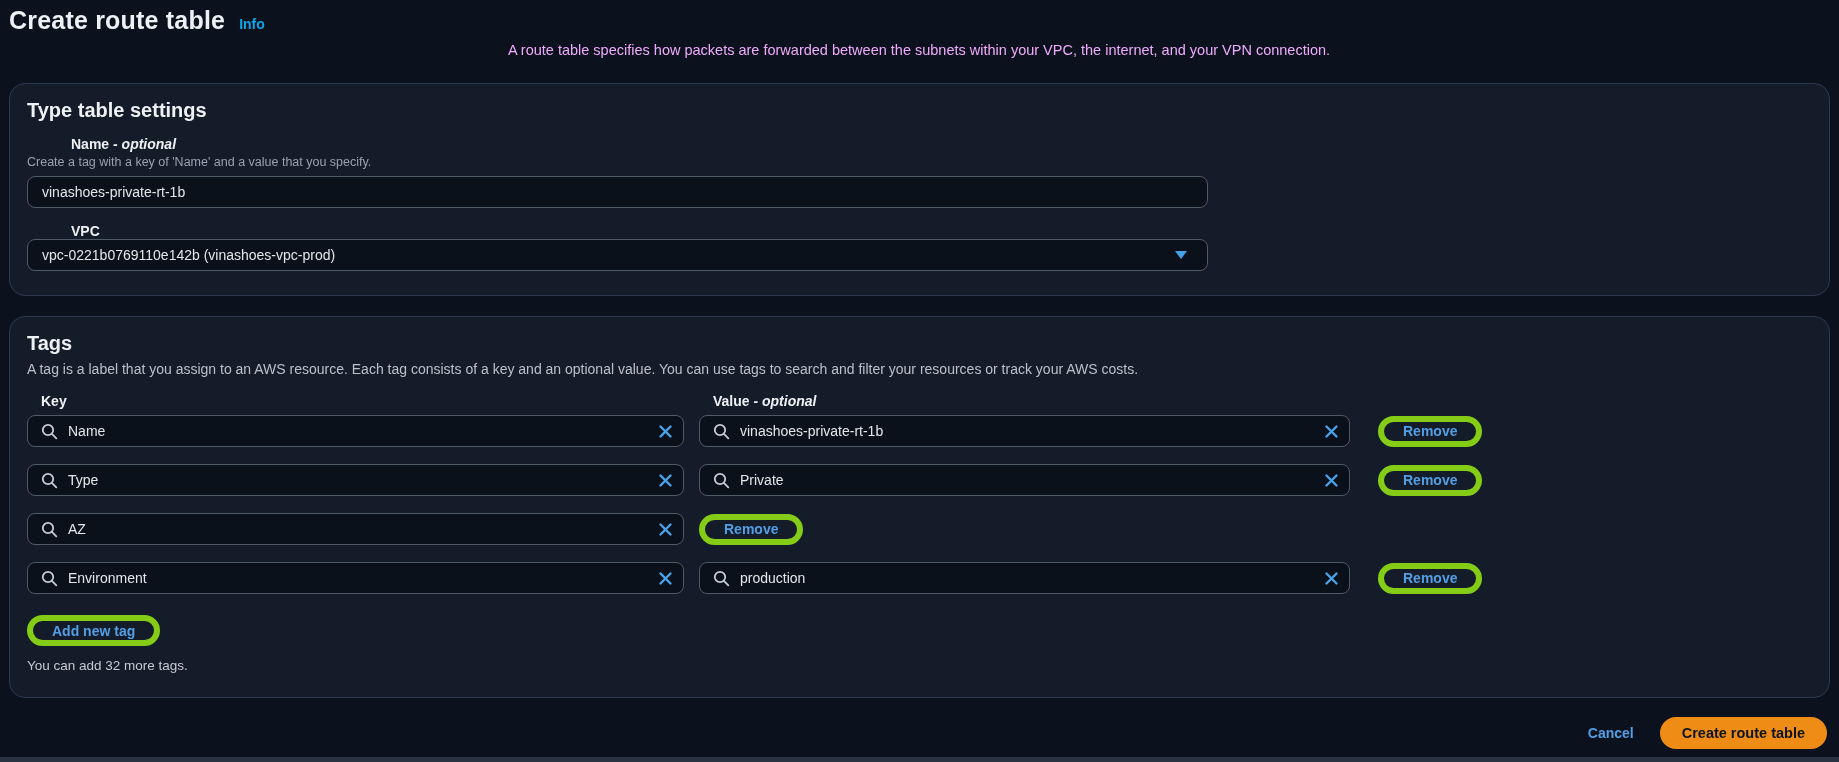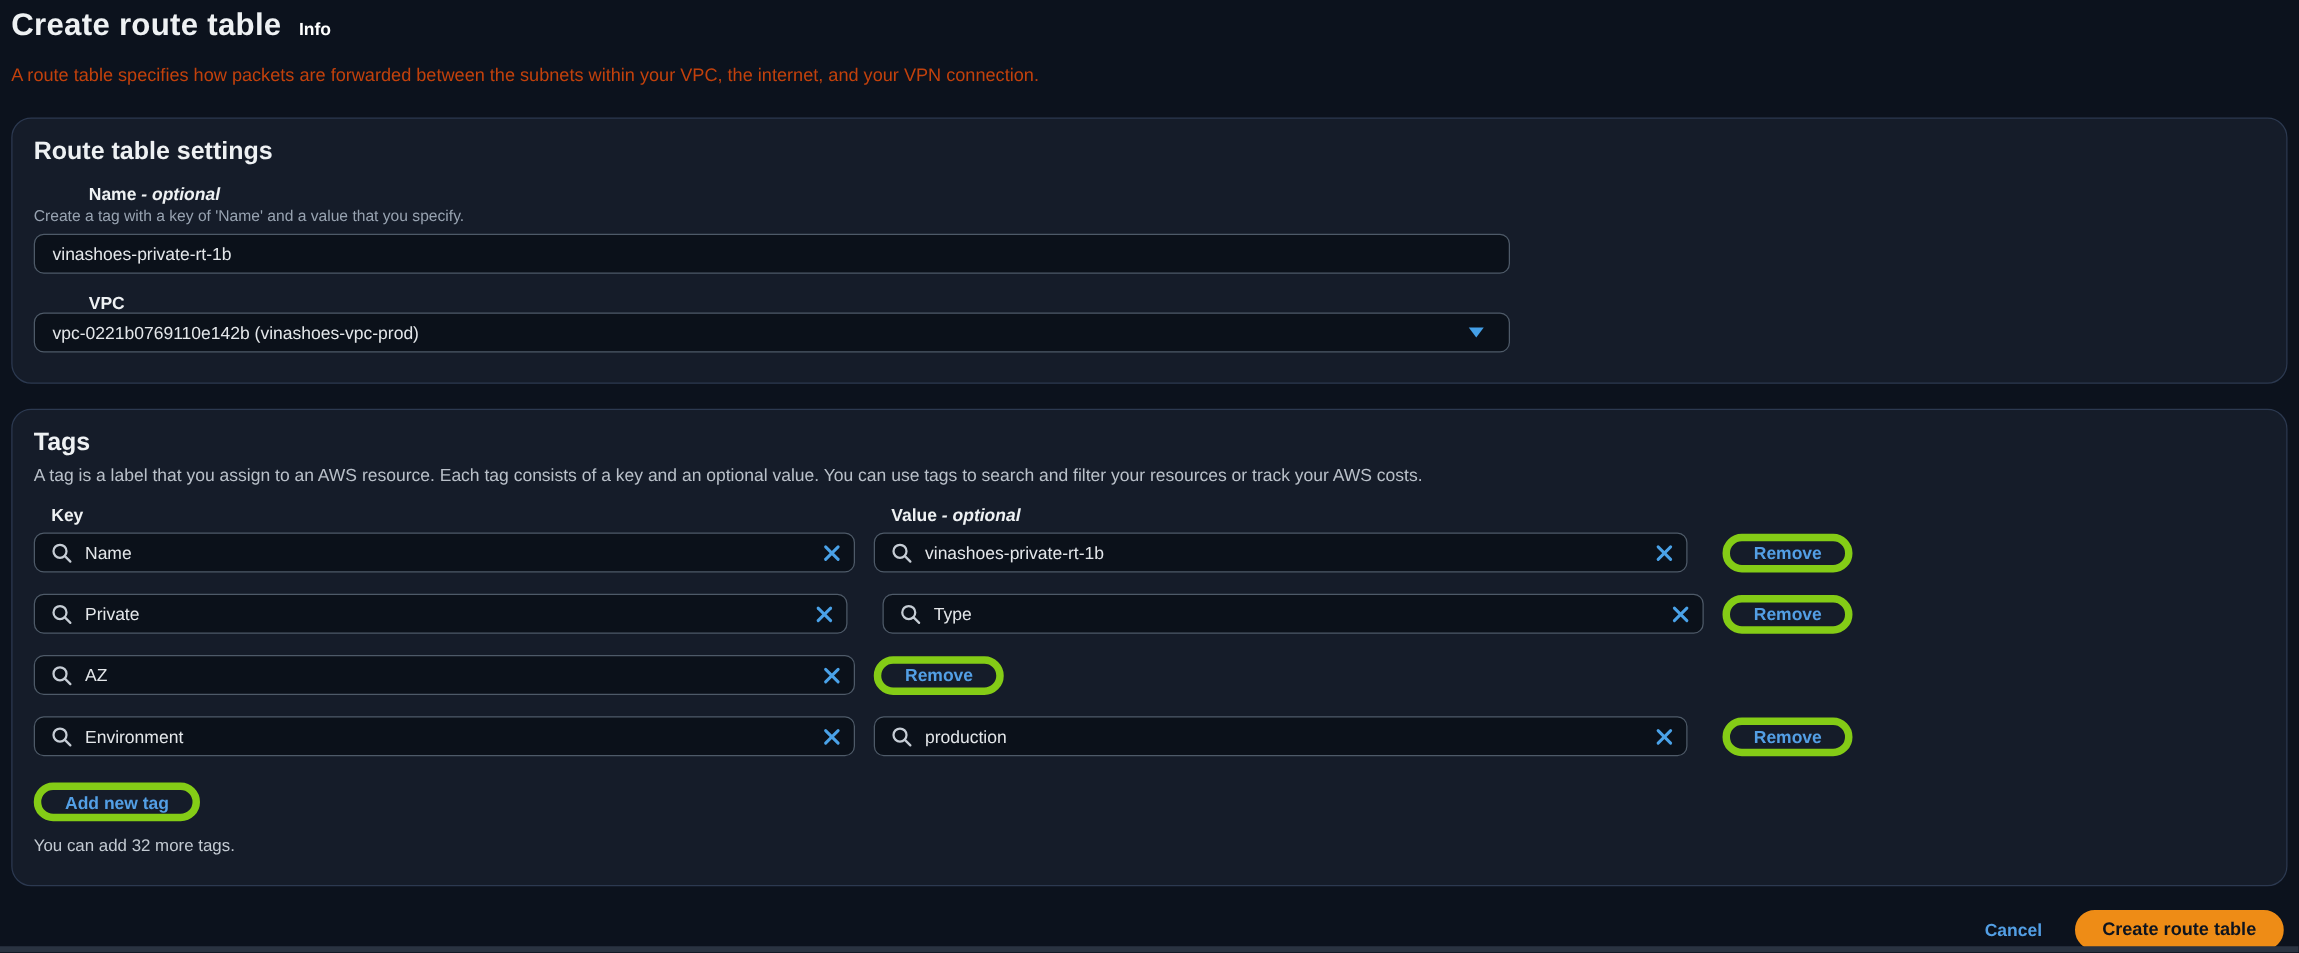--- a/index.html
+++ b/index.html
@@ -7,22 +7,22 @@
   body {
     background:#0c121d;
     font-family:"Liberation Sans", sans-serif;
     color:#e8eaed;
     overflow:hidden;
     position:relative;
   }
   .page-header { padding:6px 10px 0 9px; }
   .title-row { display:flex; align-items:baseline; gap:14px; }
   h1 { font-size:25px; font-weight:bold; color:#eef1f3; letter-spacing:.2px; }
-  .info-link { font-size:14px; font-weight:bold; color:#ffffff; text-decoration:none; cursor:pointer; }
-  .page-desc { margin-top:18px; font-size:14.5px; color:#c2410c; }
+  .info-link { font-size:14px; font-weight:bold; color:#0ea5e9; text-decoration:none; cursor:pointer; }
+  .page-desc { margin-top:7px; font-size:14.5px; color:#f0abfc;text-align:center; }
 
   .card {
     margin:0 9px;
     background:#151c29;
     border:1px solid #2c3950;
     border-radius:16px;
     padding:15px 17px 24px 17px;
   }
   .card-1 { margin-top:25px; }
   .card-2 { margin-top:20px; }
@@ -133,21 +133,21 @@
 
 <div class="page-header">
   <div class="title-row">
     <h1>Create route table</h1>
     <a class="info-link">Info</a>
   </div>
   <p class="page-desc">A route table specifies how packets are forwarded between the subnets within your VPC, the internet, and your VPN connection.</p>
 </div>
 
 <div class="card card-1">
-  <h2>Route table settings</h2>
+  <h2>Type table settings</h2>
 
   <div class="field">
     <div class="field-label"><span>Name </span><span class="optional">- optional</span></div>
     <div class="field-help">Create a tag with a key of 'Name' and a value that you specify.</div>
     <input class="text-input" type="text" value="vinashoes-private-rt-1b" style="">
   </div>
 
   <div class="field">
     <div class="field-label">VPC</div>
     <div class="select-input">
@@ -188,37 +188,37 @@
       <button class="clear-btn"><svg width="15" height="15" viewBox="0 0 15 15">
             <line x1="2.5" y1="2.5" x2="12.5" y2="12.5" stroke="#4aa2e8" stroke-width="2.4" stroke-linecap="round"></line>
             <line x1="12.5" y1="2.5" x2="2.5" y2="12.5" stroke="#4aa2e8" stroke-width="2.4" stroke-linecap="round"></line>
           </svg></button>
     </div>
     <button class="pill-btn">Remove</button>
   </div>
 
   
   <div class="tag-row">
+    <div class="search-input tag-col-key">
+      <svg class="search-icon" width="17" height="17" viewBox="0 0 17 17">
+          <circle cx="7" cy="7" r="5.2" fill="none" stroke="#c6cdd5" stroke-width="1.8"></circle>
+          <line x1="10.9" y1="10.9" x2="15.3" y2="15.3" stroke="#c6cdd5" stroke-width="1.8" stroke-linecap="round"></line>
+        </svg>
+      <input type="text" value="Type" style="">
+      <button class="clear-btn"><svg width="15" height="15" viewBox="0 0 15 15">
+            <line x1="2.5" y1="2.5" x2="12.5" y2="12.5" stroke="#4aa2e8" stroke-width="2.4" stroke-linecap="round"></line>
+            <line x1="12.5" y1="2.5" x2="2.5" y2="12.5" stroke="#4aa2e8" stroke-width="2.4" stroke-linecap="round"></line>
+          </svg></button>
+    </div>
     <div class="search-input tag-col-value">
       <svg class="search-icon" width="17" height="17" viewBox="0 0 17 17">
           <circle cx="7" cy="7" r="5.2" fill="none" stroke="#c6cdd5" stroke-width="1.8"></circle>
           <line x1="10.9" y1="10.9" x2="15.3" y2="15.3" stroke="#c6cdd5" stroke-width="1.8" stroke-linecap="round"></line>
         </svg>
       <input type="text" value="Private" style="">
-      <button class="clear-btn"><svg width="15" height="15" viewBox="0 0 15 15">
-            <line x1="2.5" y1="2.5" x2="12.5" y2="12.5" stroke="#4aa2e8" stroke-width="2.4" stroke-linecap="round"></line>
-            <line x1="12.5" y1="2.5" x2="2.5" y2="12.5" stroke="#4aa2e8" stroke-width="2.4" stroke-linecap="round"></line>
-          </svg></button>
-    </div>
-    <div class="search-input tag-col-key">
-      <svg class="search-icon" width="17" height="17" viewBox="0 0 17 17">
-          <circle cx="7" cy="7" r="5.2" fill="none" stroke="#c6cdd5" stroke-width="1.8"></circle>
-          <line x1="10.9" y1="10.9" x2="15.3" y2="15.3" stroke="#c6cdd5" stroke-width="1.8" stroke-linecap="round"></line>
-        </svg>
-      <input type="text" value="Type" style="">
       <button class="clear-btn"><svg width="15" height="15" viewBox="0 0 15 15">
             <line x1="2.5" y1="2.5" x2="12.5" y2="12.5" stroke="#4aa2e8" stroke-width="2.4" stroke-linecap="round"></line>
             <line x1="12.5" y1="2.5" x2="2.5" y2="12.5" stroke="#4aa2e8" stroke-width="2.4" stroke-linecap="round"></line>
           </svg></button>
     </div>
     <button class="pill-btn">Remove</button>
   </div>
 
   
   <div class="tag-row">

